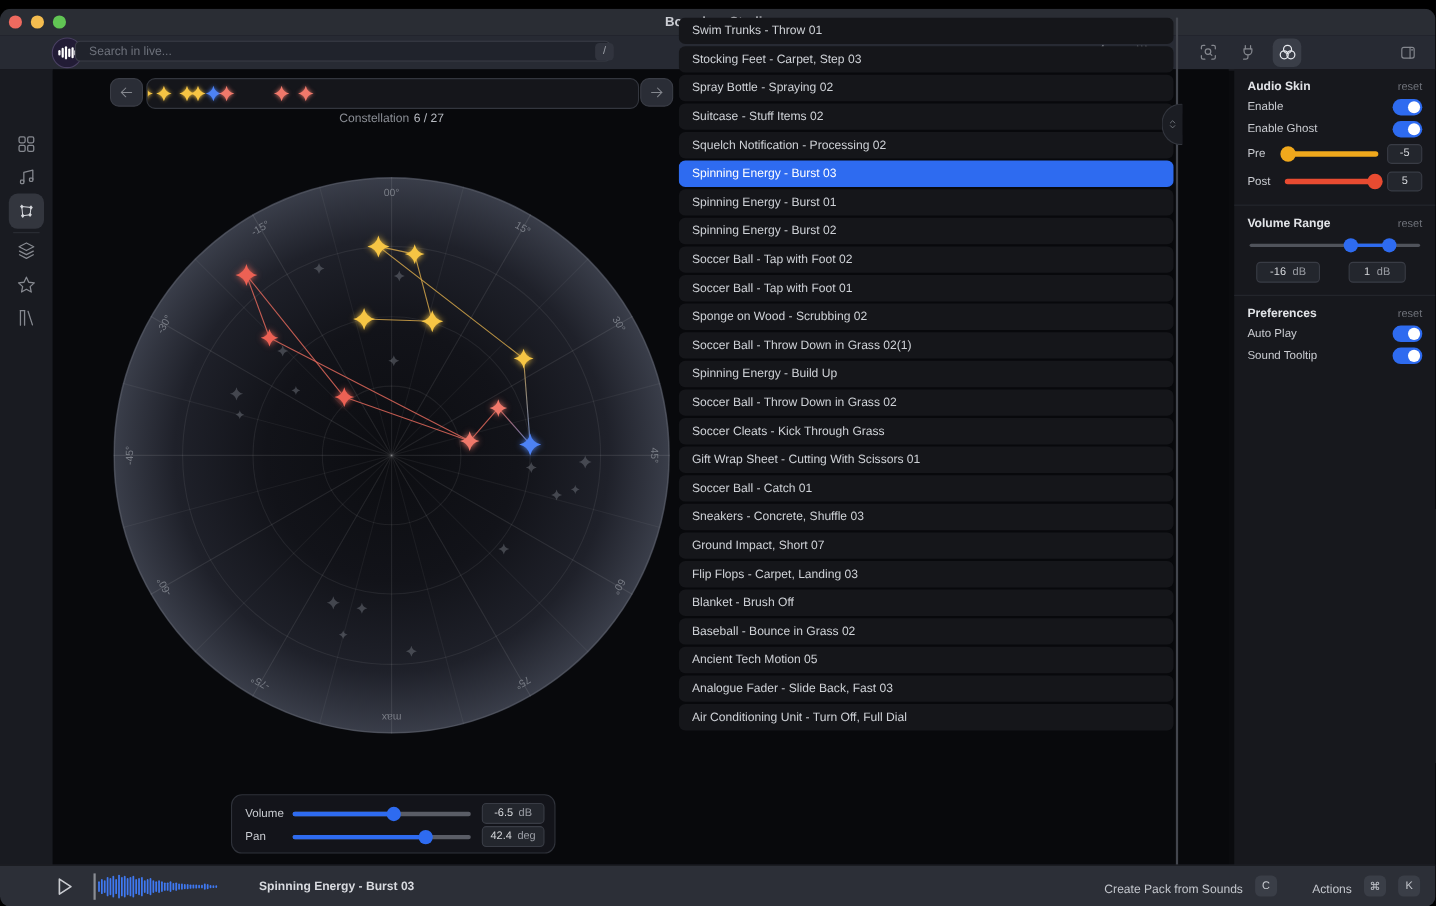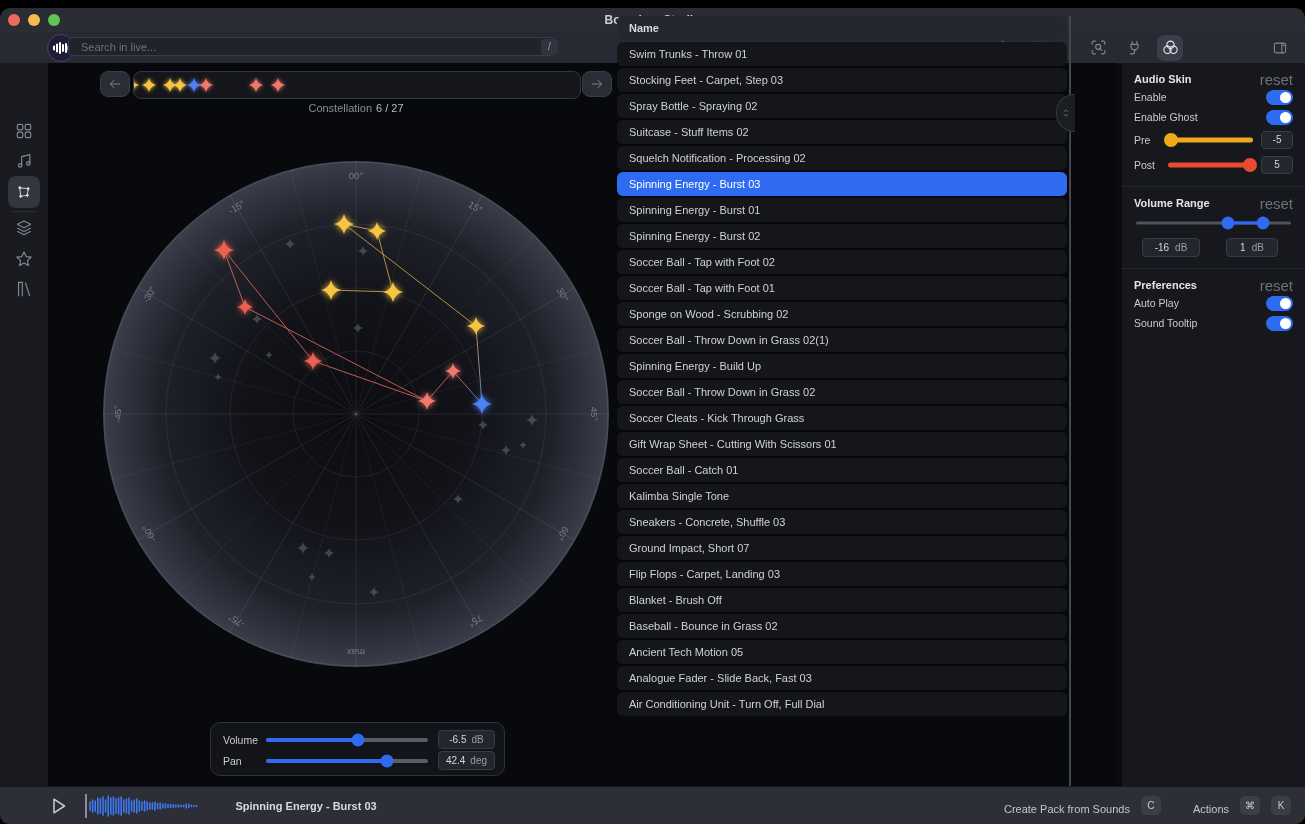--- a/index.html
+++ b/index.html
@@ -68,21 +68,21 @@
   .list-divider{position:absolute;left:1069px;top:8px;bottom:0;width:2px;background:#43464e;}
   .panel-handle{position:absolute;left:1056px;top:86px;width:18px;height:36px;background:#1b1d23;
     border:1px solid #33363e;border-right:none;border-radius:18px 0 0 18px;display:flex;
     align-items:center;justify-content:center;}
   
   .inspector{position:absolute;right:0;top:55px;width:183px;bottom:37px;background:#17181d;box-sizing:border-box;}
   .sec{padding:8px 12px 9px;border-bottom:1px solid #25272e;}
   .sec:last-child{border-bottom:none;}
   .sec-head{display:flex;align-items:center;justify-content:space-between;height:16px;}
   .sec-title{font-size:11px;font-weight:700;color:#e2e4e8;}
-  .reset{font-size:15px;color:#6f727a;}
+  .reset{font-size:10px;color:#6f727a;}
   .prow{display:flex;align-items:center;height:20px;}
   .prow .plabel{flex:1;font-size:10.5px;color:#c9cbd0;}
   .toggle{position:relative;width:27px;height:15px;border-radius:8px;background:var(--accent);}
   .toggle .knob{position:absolute;right:2px;top:2px;width:11px;height:11px;border-radius:50%;background:#fff;}
   .srow{display:flex;align-items:center;height:25px;gap:8px;}
   .srow .plabel{width:26px;font-size:10.5px;color:#c9cbd0;}
   .strack{position:relative;flex:1;height:14px;}
   .sline{position:absolute;left:0;right:0;top:50%;height:5px;border-radius:3px;transform:translateY(-50%);}
   .sthumb{position:absolute;top:50%;width:14px;height:14px;border-radius:50%;transform:translate(-50%,-50%);}
   .vbox{width:30px;height:16px;background:#23262d;border:1px solid #393c45;border-radius:4px;
@@ -416,40 +416,38 @@
       </div>
       <div class="ph-box">
         <span>42.4</span>
             <span class="unit">deg</span>
       </div>
         </div>
       </div>
   </div>
 
   <div class="list">
-    <div class="list-header">Name</div>
     <div id="rows">
         <div class="row">Swim Trunks - Throw 01</div>
         <div class="row">Stocking Feet - Carpet, Step 03</div>
         <div class="row">Spray Bottle - Spraying 02</div>
         <div class="row">Suitcase - Stuff Items 02</div>
         <div class="row">Squelch Notification - Processing 02</div>
         <div class="row sel">Spinning Energy - Burst 03</div>
         <div class="row">Spinning Energy - Burst 01</div>
         <div class="row">Spinning Energy - Burst 02</div>
         <div class="row">Soccer Ball - Tap with Foot 02</div>
         <div class="row">Soccer Ball - Tap with Foot 01</div>
         <div class="row">Sponge on Wood - Scrubbing 02</div>
         <div class="row">Soccer Ball - Throw Down in Grass 02(1)</div>
         <div class="row">Spinning Energy - Build Up</div>
         <div class="row">Soccer Ball - Throw Down in Grass 02</div>
         <div class="row">Soccer Cleats - Kick Through Grass</div>
         <div class="row">Gift Wrap Sheet - Cutting With Scissors 01</div>
         <div class="row">Soccer Ball - Catch 01</div>
-        <div class="row">Kalimba Single Tone</div>
         <div class="row">Sneakers - Concrete, Shuffle 03</div>
         <div class="row">Ground Impact, Short 07</div>
         <div class="row">Flip Flops - Carpet, Landing 03</div>
         <div class="row">Blanket - Brush Off</div>
         <div class="row">Baseball - Bounce in Grass 02</div>
         <div class="row">Ancient Tech Motion 05</div>
         <div class="row">Analogue Fader - Slide Back, Fast 03</div>
         <div class="row">Air Conditioning Unit - Turn Off, Full Dial</div>
       </div>
   </div>

